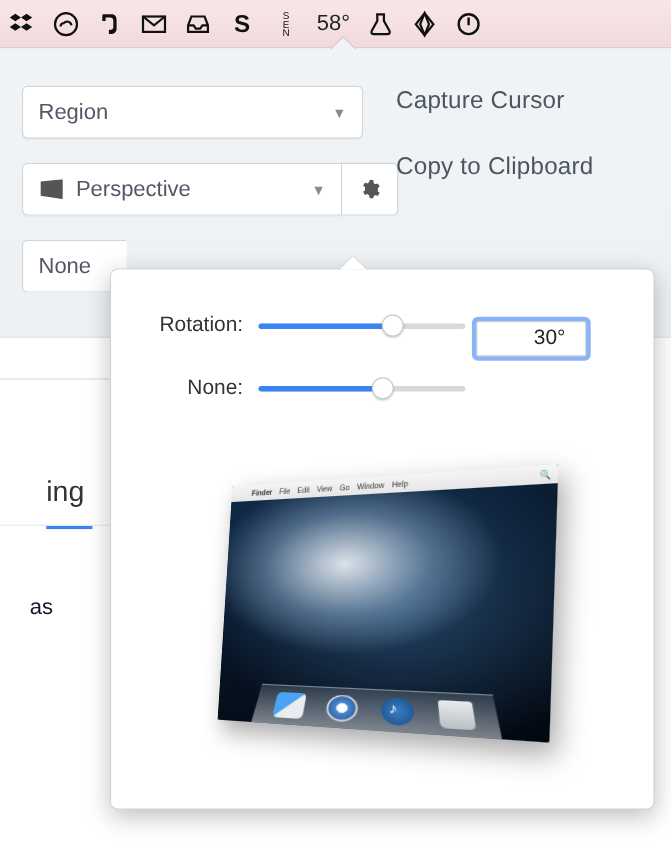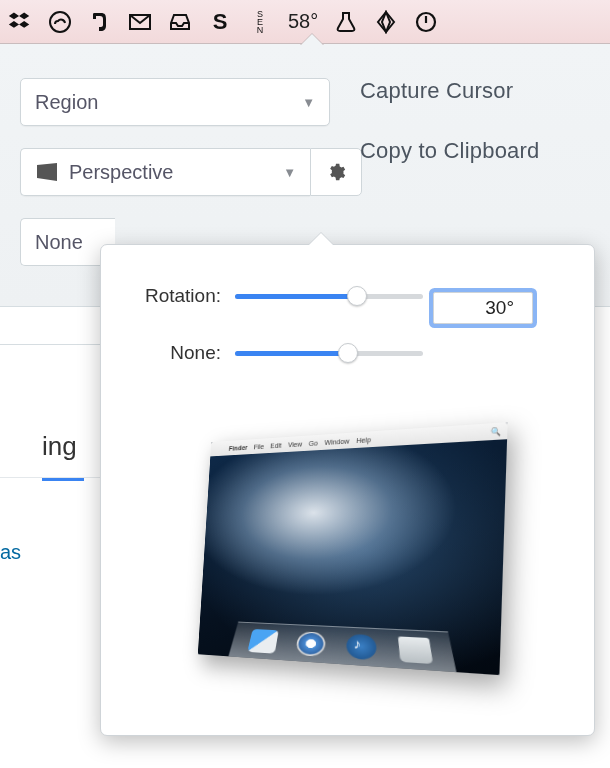--- a/index.html
+++ b/index.html
@@ -155,22 +155,23 @@
     position:absolute; left:0; top:344px; width:100px; height:420px;
     border-top:1px solid #d6dde1; background:#fff;
   }
   .leftband .lbl1 {
     position:absolute; top:86px; left:0; font-size:26px; color:#333;
     padding-bottom:16px; border-bottom:3px solid #3a84f2; width:42px;
     text-align:left;
     margin-left:42px;
   }
   .leftband .lbl2 {
-    position:absolute; top:196px; left:0; font-size:20px; color:#0369a1;
+    position:absolute; top:196px; left:0; font-size:20px; color:#0f172a;
     width:36px;
+    padding-left:27px;
   }
   .leftband .divider {
     position:absolute; top:132px; left:0; right:0; height:1px; background:#e4e8eb;
   }
 </style>
 </head>
 <body>
 
 <div class="menubar">
   <span class="ic">

